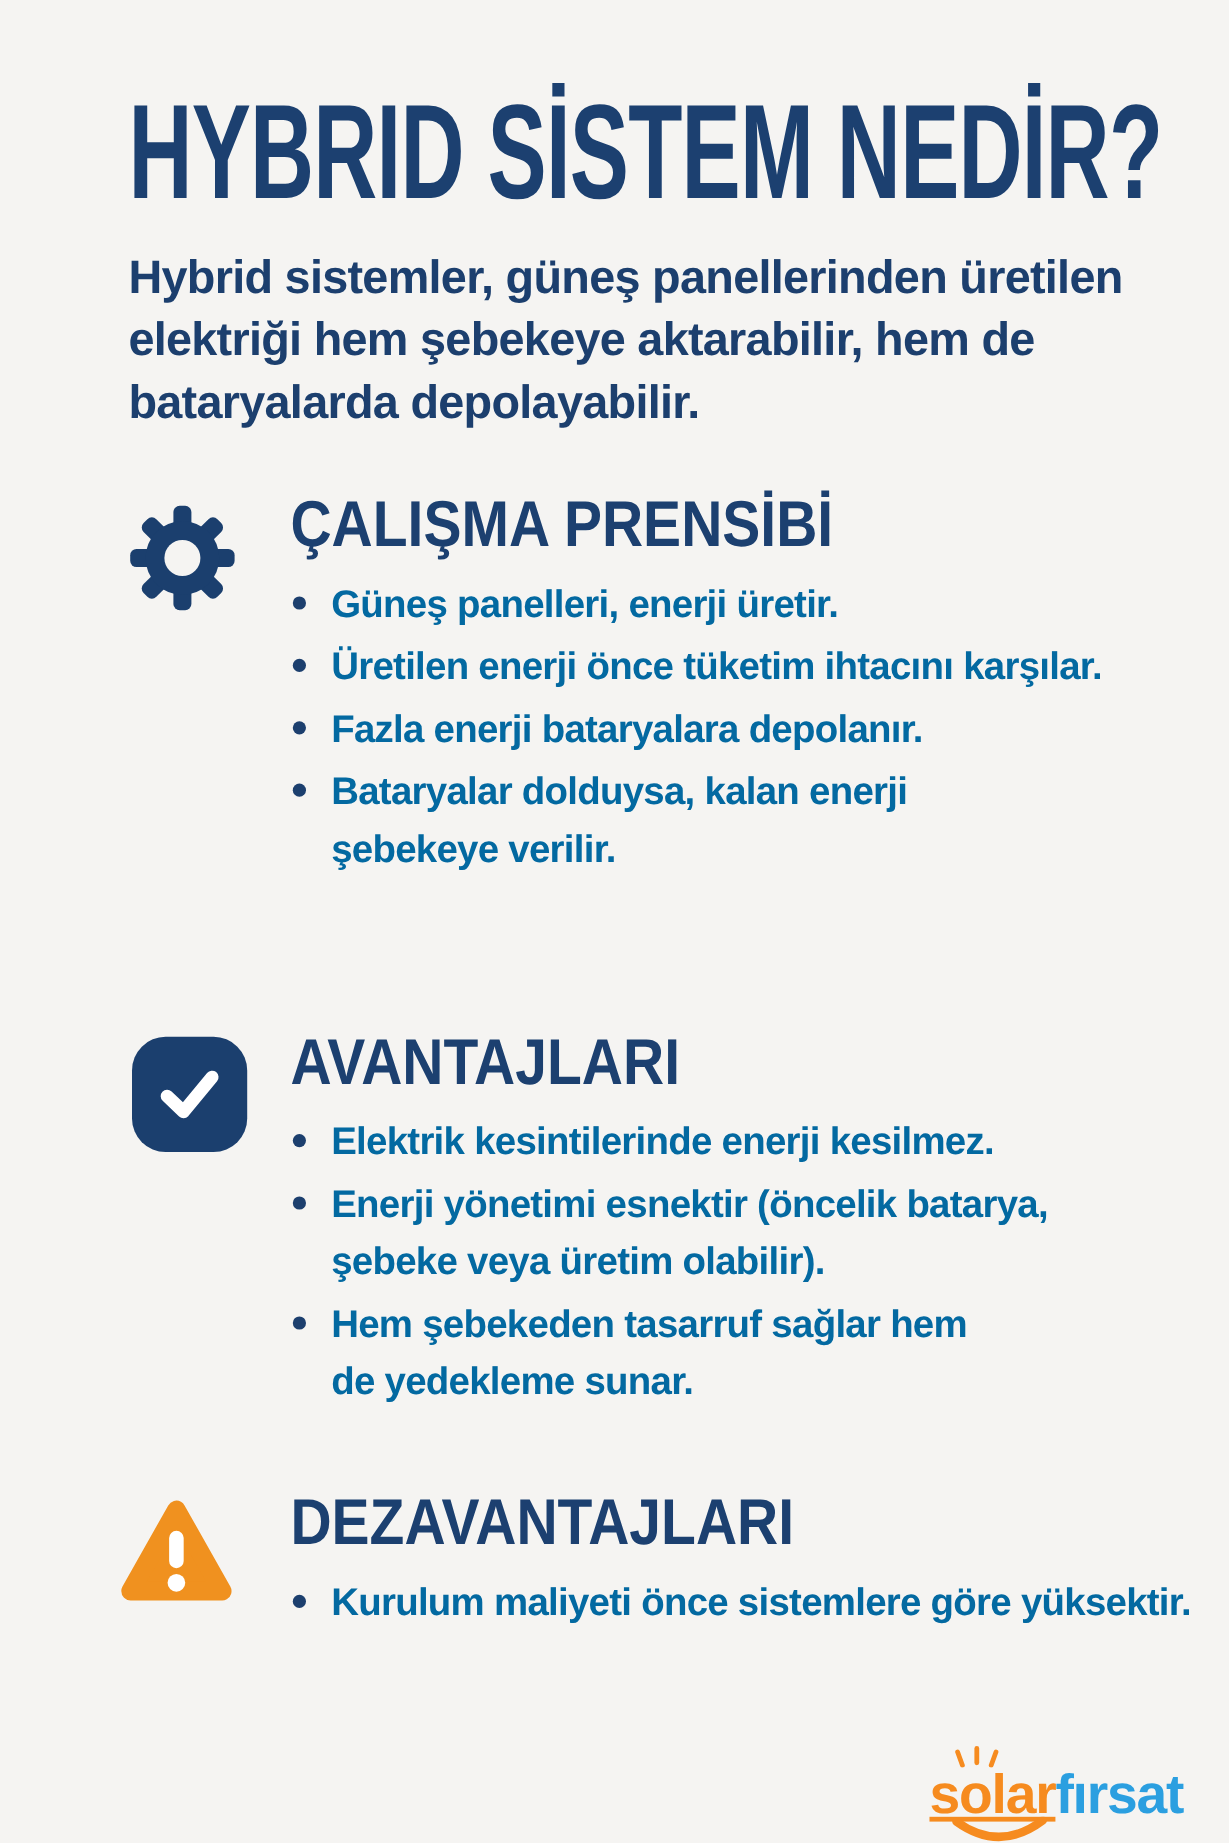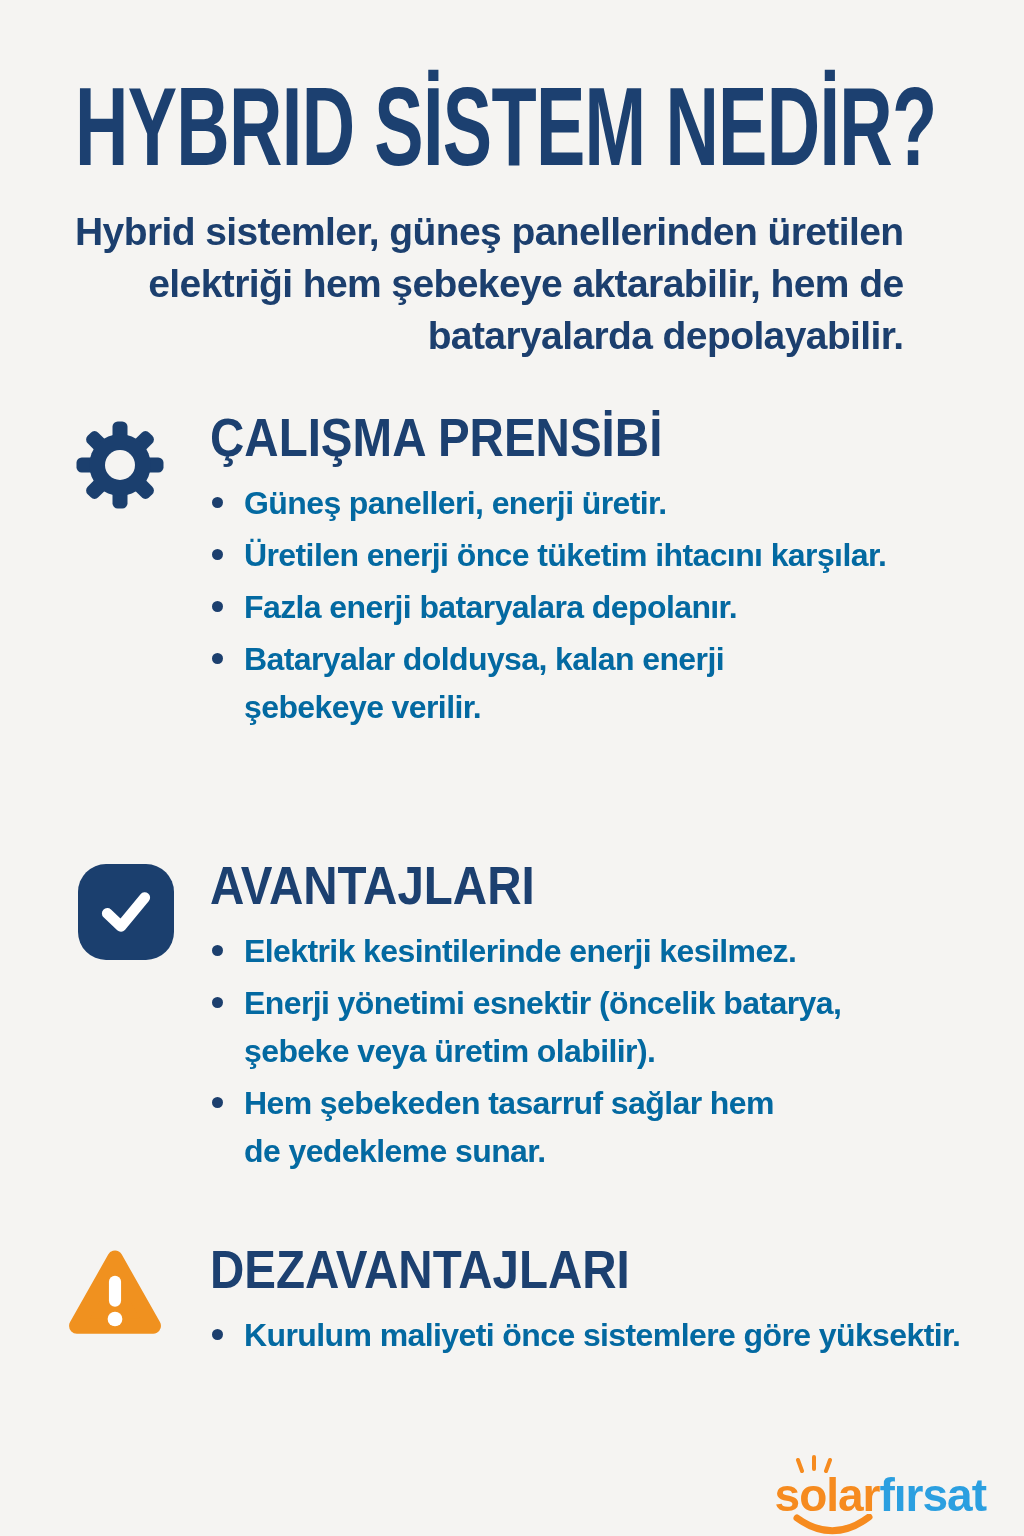--- a/index.html
+++ b/index.html
@@ -3,21 +3,21 @@
 <meta charset="utf-8">
 <style>
   html, body { margin: 0; padding: 0; }
   body {
     width: 1024px; height: 1536px;
     background: #f5f4f2;
     font-family: "Liberation Sans", sans-serif;
     overflow: hidden;
     position: relative;
   }
-  .page { position: absolute; inset: 0; overflow: hidden; }
+  .page { position: absolute; inset: 0; overflow: hidden; margin-left: 32px; }
 
   
   .title {
     position: absolute;
     left: 75px; top: 62px;
     margin: 0;
     font-size: 112px;
     font-weight: 700;
     color: #1c4070;
     letter-spacing: -1px;
@@ -28,21 +28,20 @@
   .intro {
     position: absolute;
     left: 75px; top: 206px;
     margin: 0;
     font-size: 39px;
     font-weight: 600;
     line-height: 52px;
     letter-spacing: -0.6px;
     color: #1c3f6e;
     white-space: pre;
-    text-align: right;
   }
 
   
   .sec { position: absolute; left: 210px; width: 806px; }
   .sec1 { top: 408px; }
   .sec2 { top: 856px; }
   .sec3 { top: 1240px; }
 
   .sec h2 {
     margin: 0;
@@ -94,21 +93,21 @@
   
   .logo {
     position: absolute;
     right: 38px; bottom: 18px;
     font-size: 46px;
     font-weight: 700;
     letter-spacing: -1px;
     line-height: 1;
     white-space: nowrap;
   }
-  .l-solar  { color: #f68b1f; }
+  .l-solar  { color: #f68b1f; text-decoration: underline; }
   .l-firsat { color: #2b9fe0; }
   .logo-rays  { position: absolute; left: 20px; top: -17px; }
   .logo-smile { position: absolute; left: 16px; bottom: -20px; }
 </style>
 </head>
 <body>
 
 <div class="page">
 
   <h1 class="title">HYBRID SİSTEM NEDİR?</h1>

